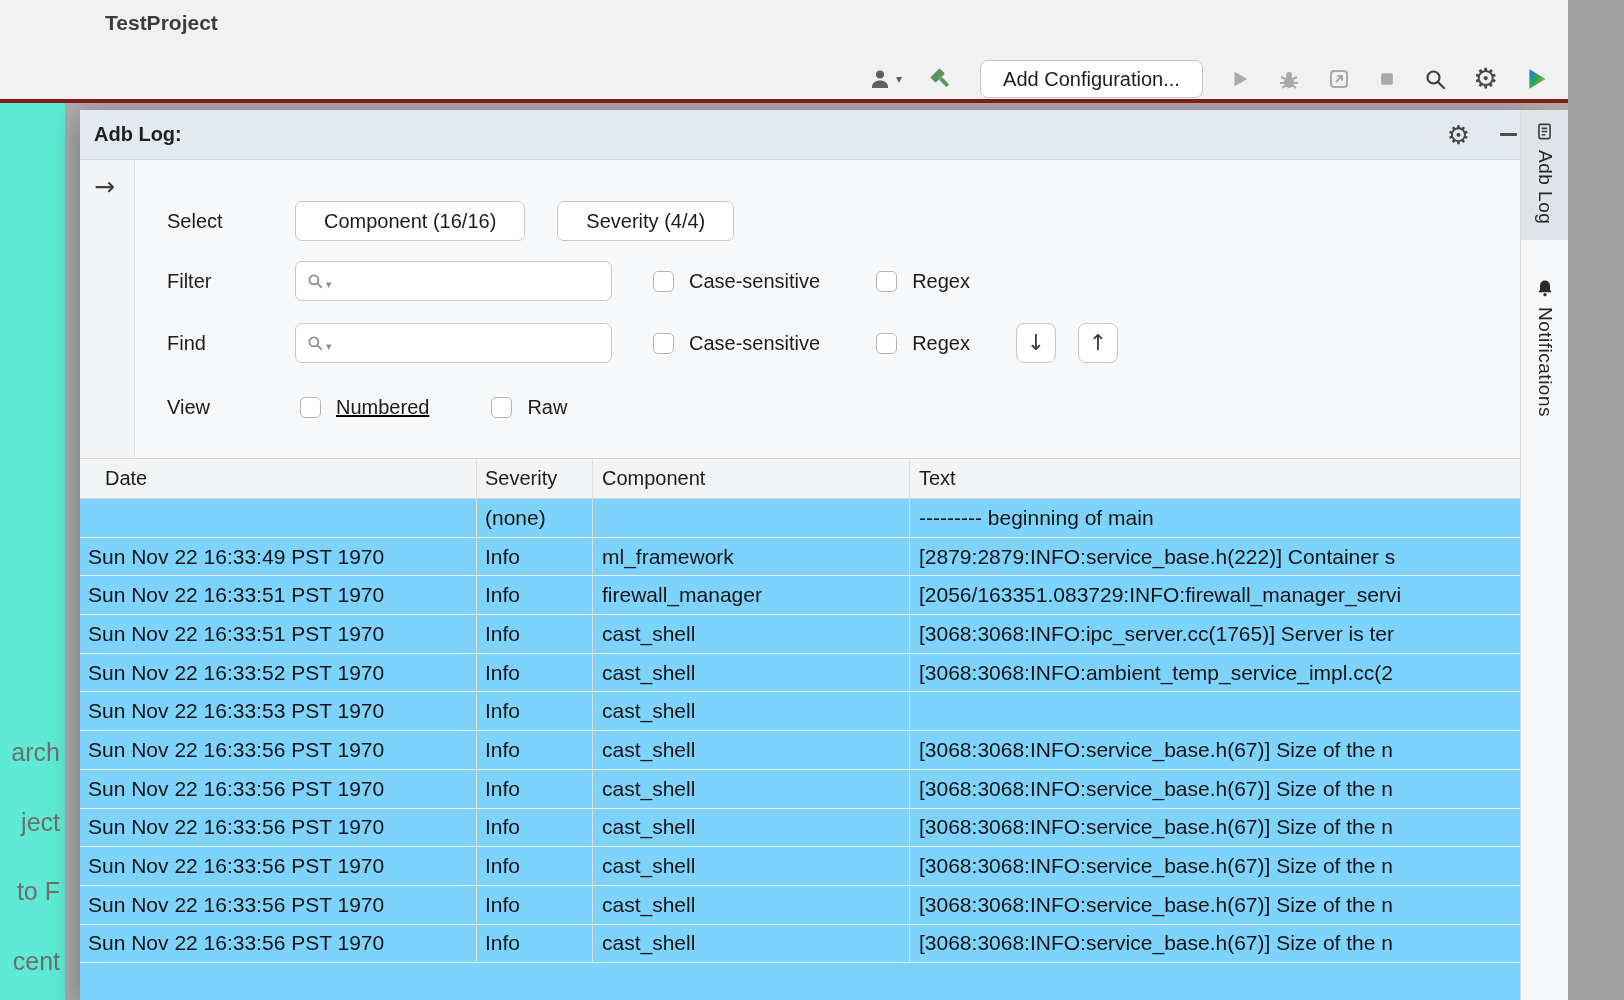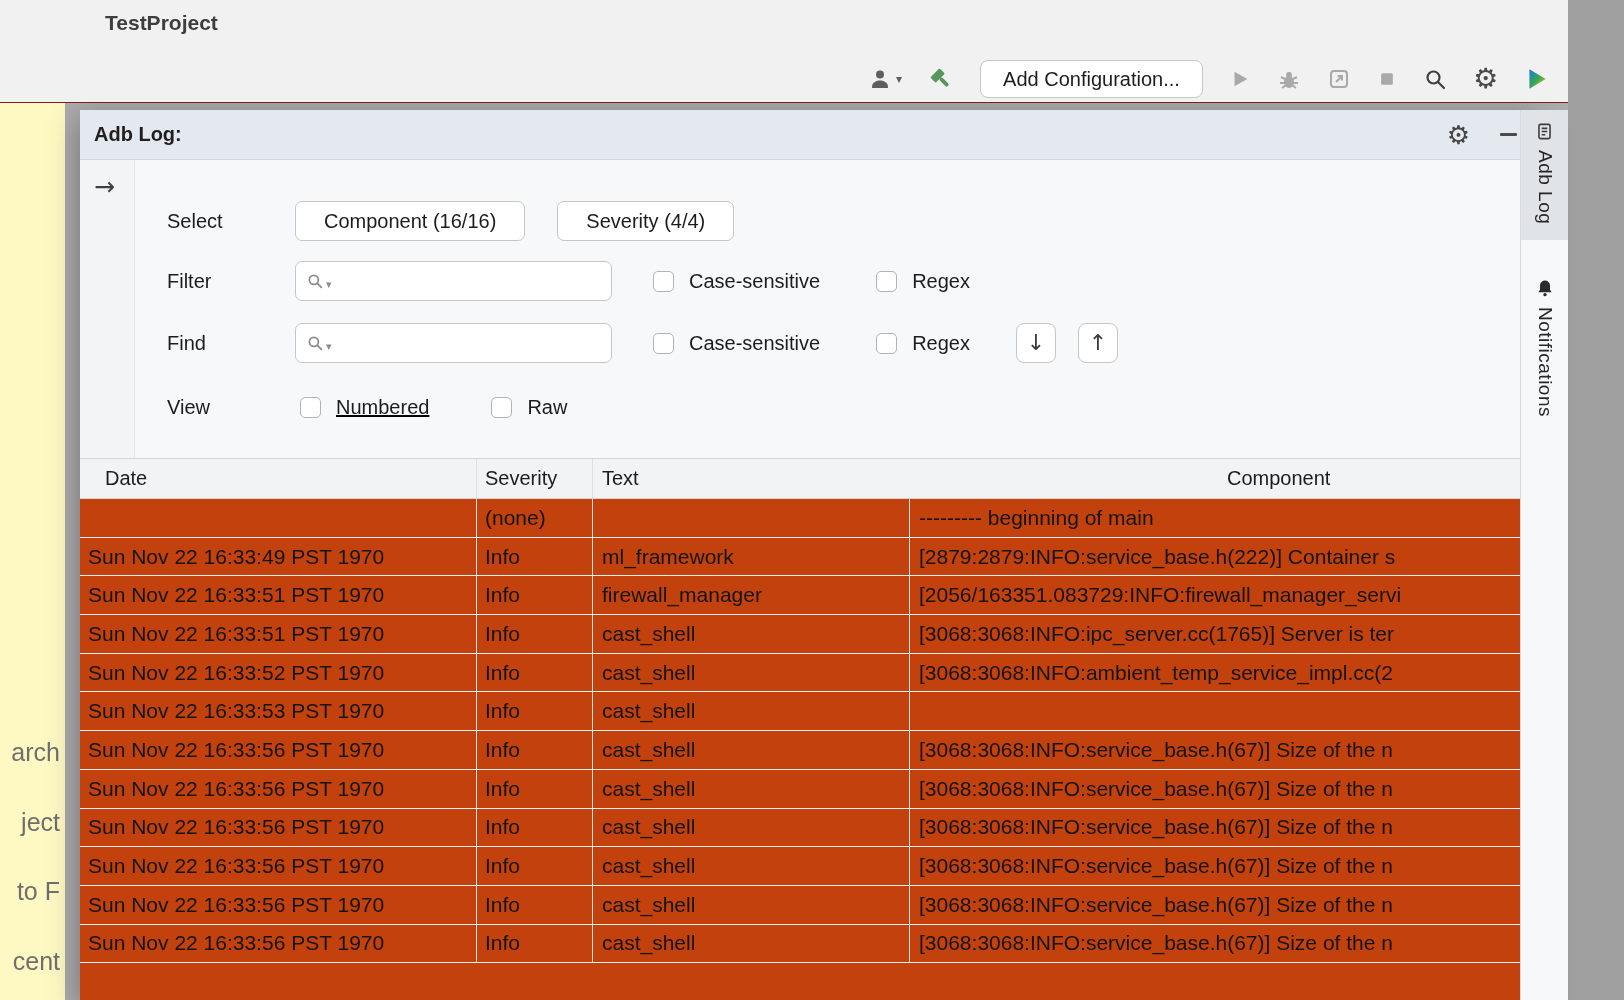--- a/index.html
+++ b/index.html
@@ -4,26 +4,26 @@
 <style>
   * { box-sizing: border-box; }
   html,body { margin:0; padding:0; }
   body {
     width:1624px; height:1000px; position:relative; overflow:hidden;
     font-family:"Liberation Sans","DejaVu Sans",sans-serif;
     background:#9f9f9f;
   }
   
   .window-area { position:absolute; left:0; top:0; width:1568px; height:1000px; background:#acacac; }
-  .dim-left { position:absolute; left:0; top:103px; width:65px; height:897px; background:#fef9c3; overflow:hidden; }
+  .dim-left { position:absolute; left:0; top:103px; width:65px; height:897px; background:#5eead4; overflow:hidden; }
   .frag { position:absolute; right:5px; font-size:25px; color:#6f6f6f; white-space:pre; }
   .f1{top:635px}.f2{top:705px}.f3{top:774px}.f4{top:844px}
 
   
-  .titlebar { position:absolute; left:0; top:0; width:1568px; height:103px; background:#f2f1f1; border-bottom:1px solid #7f1d1d; z-index:3; }
+  .titlebar { position:absolute; left:0; top:0; width:1568px; height:103px; background:#f2f1f1; border-bottom:4px solid #7f1d1d; z-index:3; }
   .window-title { position:absolute; left:105px; top:11px; font-size:21px; font-weight:700; color:#3d3d3d; }
   .toolbar { position:absolute; right:18px; top:58px; height:42px; display:flex; align-items:center; gap:26px; }
   .tb-item { display:flex; align-items:center; justify-content:center; cursor:default; }
   .glyph { font-family:"DejaVu Sans",sans-serif; line-height:1; }
   .tb-gear { font-size:28px; color:#4a4a4a; }
   .user-wrap { display:flex; align-items:center; gap:4px; }
   .chev { font-size:12px; color:#5f5f5f; }
   .add-config { height:38px; padding:0 22px; border:1px solid #c7c7c7; border-radius:8px; background:#ffffff; font-size:20px; color:#1d1d1d; font-family:inherit; cursor:default; }
 
   
@@ -57,21 +57,21 @@
   .cb-group.second { margin-left:56px; }
   .cb-box { width:21px; height:21px; border:1.5px solid #b3b3b3; border-radius:5px; background:#fff; flex:0 0 auto; }
   .cb-label { font-size:20px; color:#1c1c1c; }
   .cb-numbered { margin-left:5px;text-decoration:underline; }
   .cb-raw { margin-left:62px; }
   .nav-btn { width:40px; height:40px; border:1px solid #c6c6c6; border-radius:8px; background:#fff; display:flex; align-items:center; justify-content:center; font-size:22px; color:#3c3c3c; cursor:default; }
   .nav-btn.down { margin-left:46px; }
   .nav-btn.up { margin-left:22px; }
 
   
-  .log-table { position:absolute; top:348px; left:0; right:0; bottom:0; display:flex; flex-direction:column; overflow:hidden; background:#c2410c; border-top:1px solid #d6d6d6; }
+  .log-table { position:absolute; top:348px; left:0; right:0; bottom:0; display:flex; flex-direction:column; overflow:hidden; background:#7dd3fc; border-top:1px solid #d6d6d6; }
   .thead { display:flex; height:40px; flex:0 0 auto; background:#f2f3f4; border-bottom:1px solid #d4d4d4; align-items:stretch; }
   .tbody { flex:1; overflow:hidden; }
   .trow { display:flex; height:38.7px; border-bottom:1px solid #f0f0f0; }
   .tcell { height:100%; display:flex; align-items:center; border-right:1px solid #dedede; overflow:hidden; white-space:nowrap; font-size:21px; color:#141414; }
   .col-date { width:397px; padding-left:8px; flex:0 0 auto; }
   .col-sev  { width:116px; padding-left:8px; flex:0 0 auto; }
   .col-comp { width:317px; padding-left:9px; flex:0 0 auto; }
   .col-text { flex:1 1 auto; padding-left:9px; border-right:none; }
   .th { font-size:20px; color:#1c1c1c; }
   .thead .col-date { padding-left:25px; }
@@ -233,22 +233,22 @@
         <span class="cb-box"></span>
         <span class="cb-label">Raw</span>
       </label>
     </div>
   </div>
 
   <div class="log-table">
     <div class="thead">
       <div class="tcell th col-date">Date</div>
       <div class="tcell th col-sev">Severity</div>
+      <div class="tcell th col-comp">Component</div>
       <div class="tcell th col-text">Text</div>
-      <div class="tcell th col-comp">Component</div>
     </div>
     <div class="tbody" id="log-rows">
         <div class="trow">
           <div class="tcell col-date"></div>
           <div class="tcell col-sev">(none)</div>
           <div class="tcell col-comp"></div>
           <div class="tcell col-text">--------- beginning of main</div>
         </div>
         <div class="trow">
           <div class="tcell col-date">Sun Nov 22 16:33:49 PST 1970</div>

